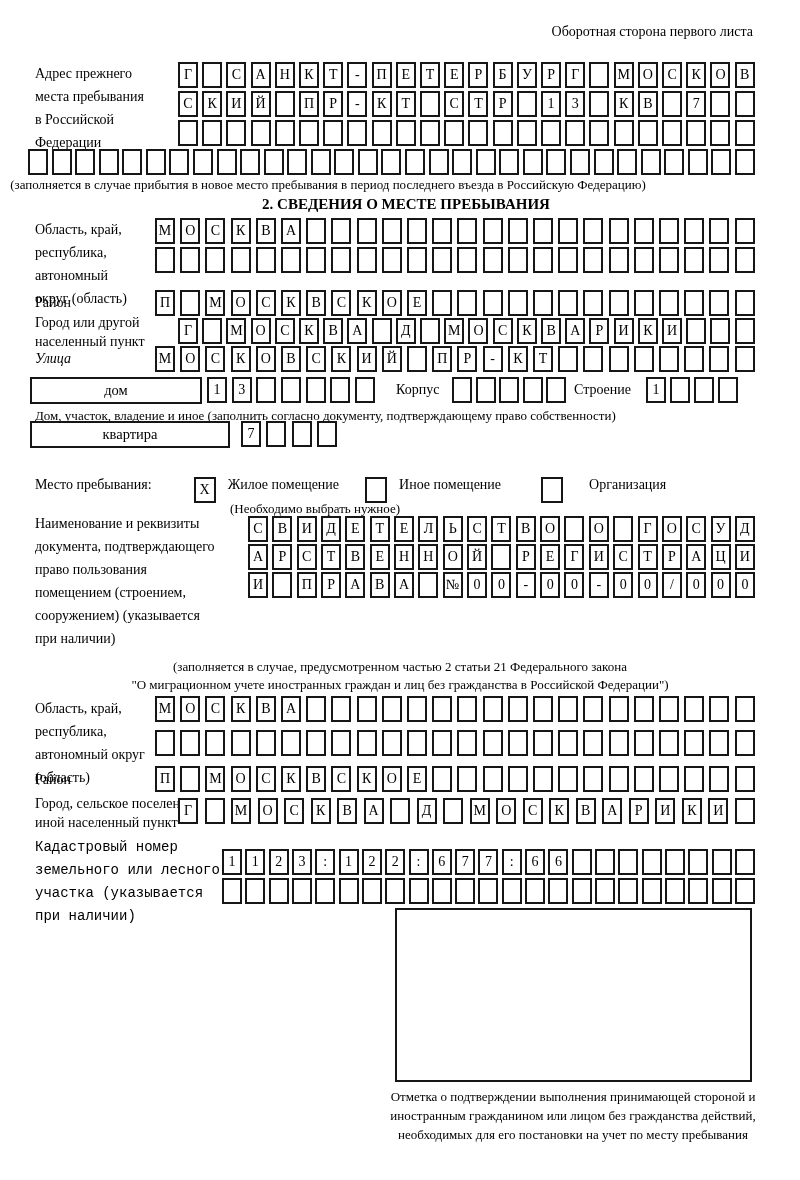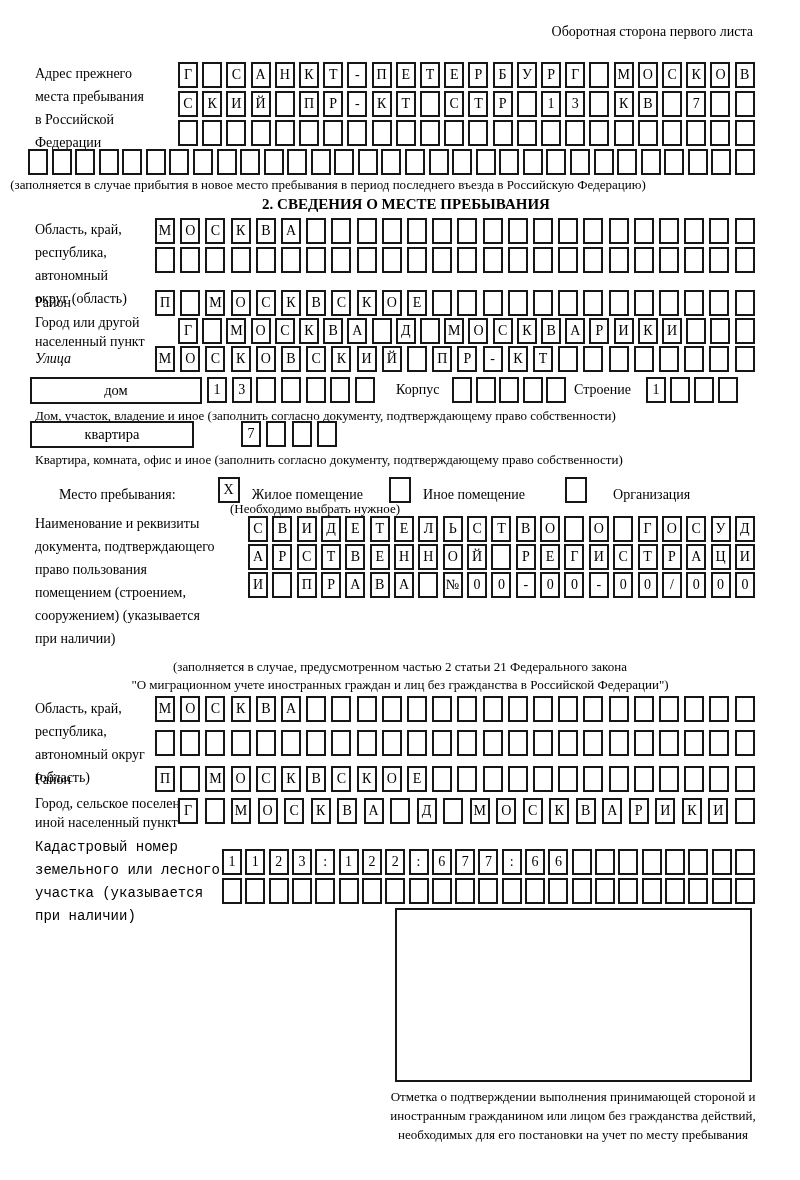--- a/index.html
+++ b/index.html
@@ -15,21 +15,21 @@
   .ttl { position:absolute; left:0; width:800px; text-align:center; font-weight:bold; font-size:15px;padding-left:12px; }
 
   .cellrow { position:absolute; display:flex; justify-content:space-between; height:26px; }
   .cell { flex:0 0 20px; height:26px; border:2px solid #161616; background:#fff;
           display:flex; align-items:center; justify-content:center;
           font-size:14px; line-height:1; }
 
   .fieldbox { position:absolute; height:27px; border:2px solid #161616; background:#fff;
               display:flex; align-items:center; justify-content:center; font-size:14.5px; }
 
-  .pt-row { position:absolute; left:35px; top:477px; display:flex; align-items:flex-end; font-size:14px;margin-left:24px; }
+  .pt-row { position:absolute; left:35px; top:477px; display:flex; align-items:flex-start; font-size:14px; }
   .cb { width:22px; height:26px; border:2px solid #161616; display:flex; align-items:center;
         justify-content:center; font-size:14px; background:#fff; }
 
   .stamp { position:absolute; left:395px; top:908px; width:357px; height:174px;
            border:2px solid #161616; background:#fff; }
   .stampcap { position:absolute; left:378px; top:1087px; width:390px; text-align:center;
               font-size:13px; line-height:19px; }
   .inline-lbl { position:absolute; font-size:14px; white-space:nowrap; }
 </style>
 </head>
@@ -326,28 +326,27 @@
     </div>
   <div class="inline-lbl" style="left:574px; top:382px;">Строение</div>
   <div class="cellrow" style="left:646px; top:377px; width:92px;">
       <span class="cell">1</span>
       <span class="cell"></span>
       <span class="cell"></span>
       <span class="cell"></span>
     </div>
   <div class="cap" style="left:35px; top:408px;">Дом, участок, владение и иное (заполнить согласно документу, подтверждающему право собственности)</div>
 
-  <div class="fieldbox" style="left:30px; top:421px; width:164px;">квартира</div>
+  <div class="fieldbox" style="left:30px; top:421px; width:200px;">квартира</div>
   <div class="cellrow" style="left:241px; top:421px; width:96px;">
       <span class="cell">7</span>
       <span class="cell"></span>
       <span class="cell"></span>
       <span class="cell"></span>
     </div>
-  <div class="cap" style="left:35px; top:452px;">Квартира, комната, офис и иное (заполнить согласно документу, подтверждающему право собственности)</div>
 
   <div class="pt-row">
     <span>Место пребывания:</span>
     <span class="cb" style="margin-left:42px;">X</span>
     <span style="margin-left:12px;">Жилое помещение</span>
     <span class="cb" style="margin-left:26px;"></span>
     <span style="margin-left:12px;">Иное помещение</span>
     <span class="cb" style="margin-left:40px;"></span>
     <span style="margin-left:26px;">Организация</span>
   </div>

